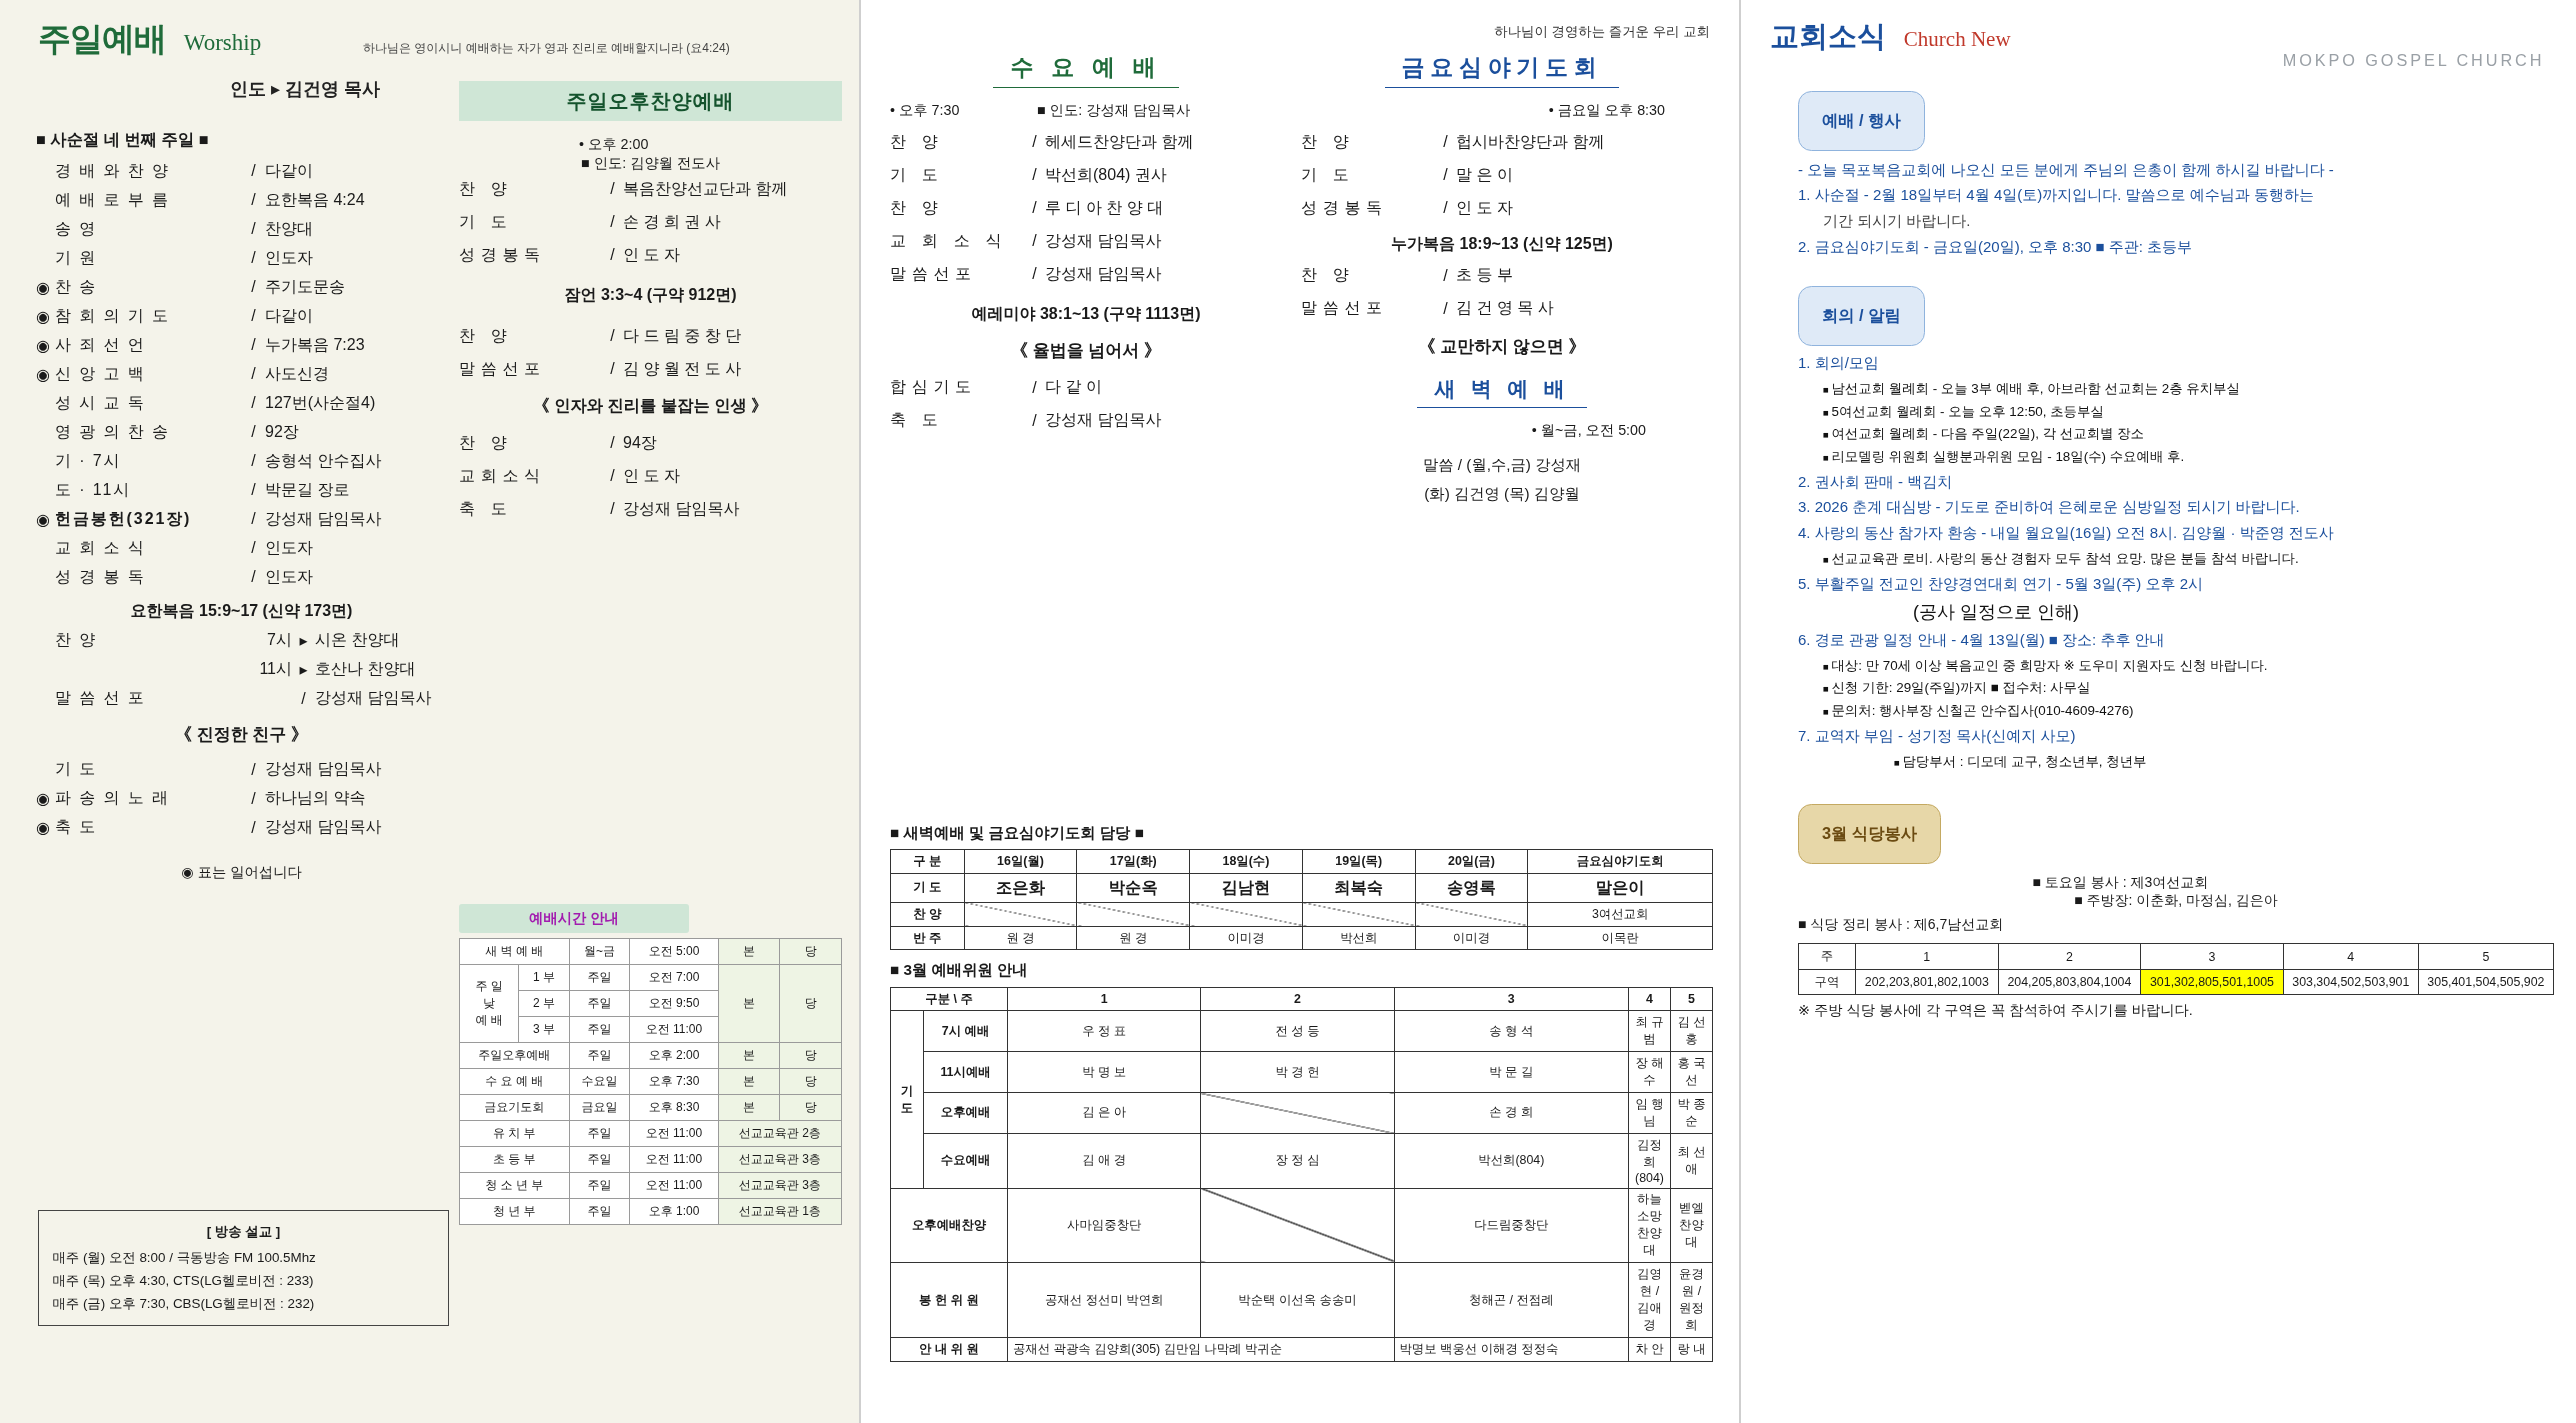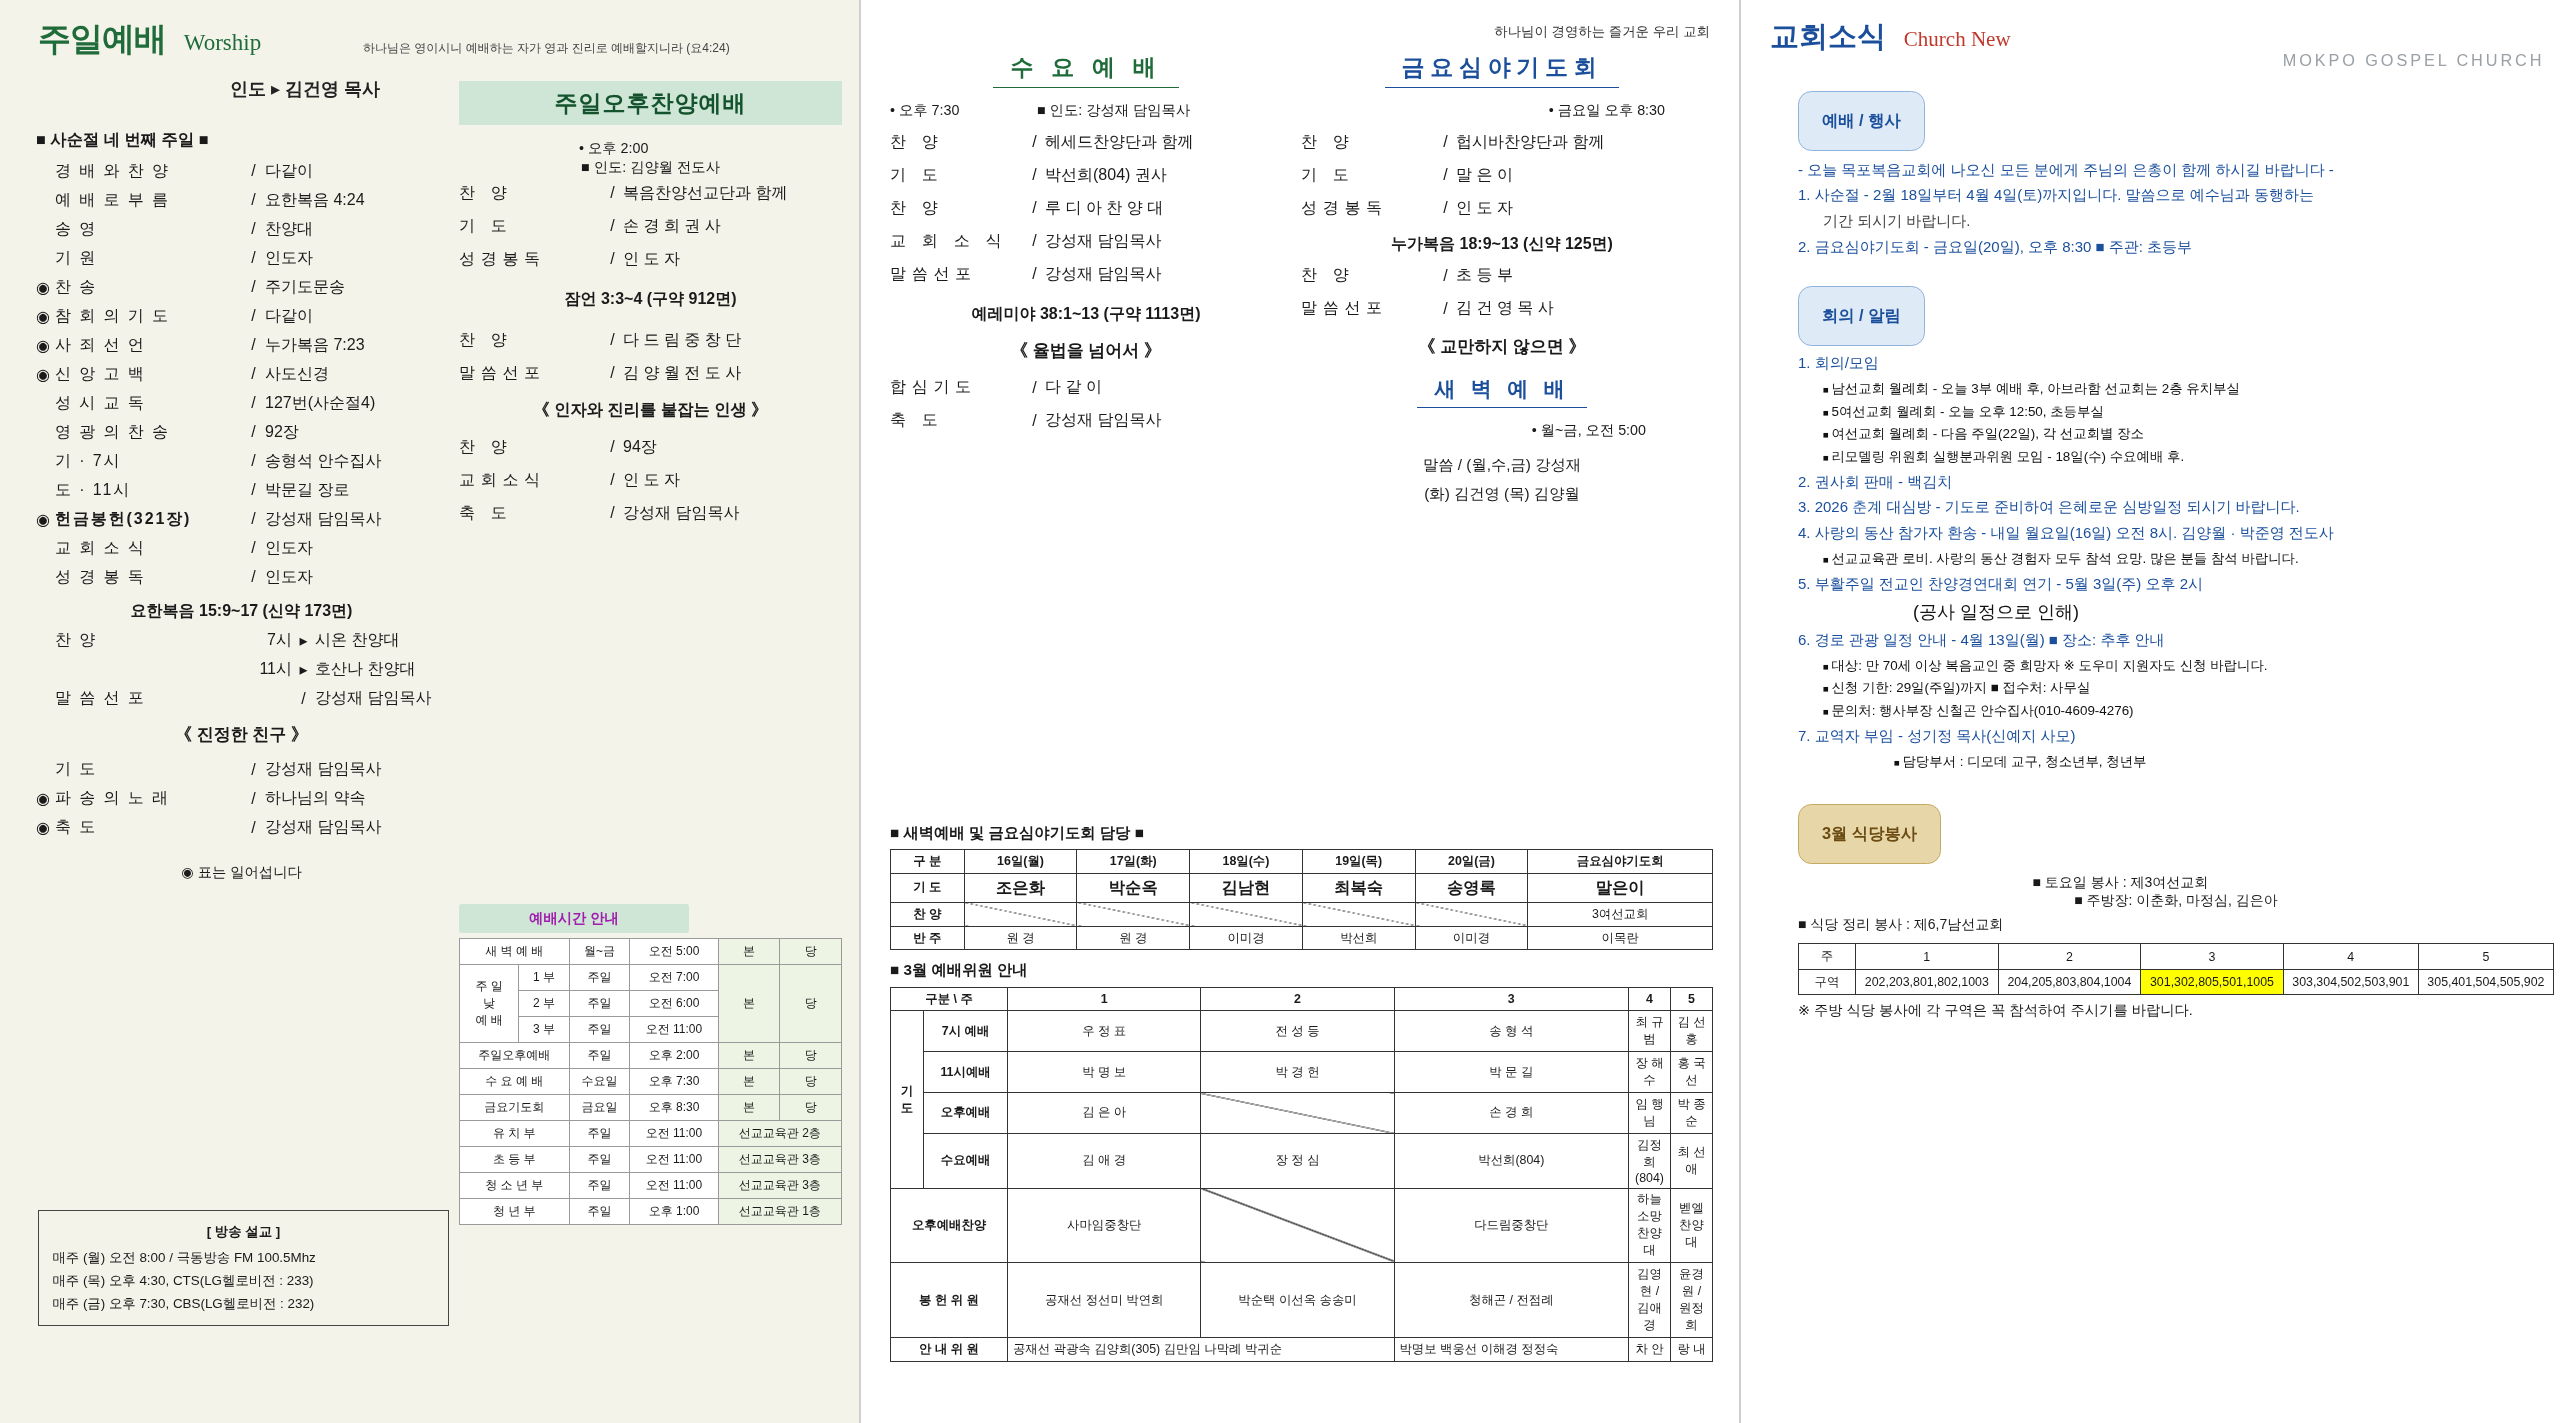--- a/index.html
+++ b/index.html
@@ -40,21 +40,21 @@
   .subhead { font-weight:bold; text-align:center; margin:9.6px 0 3.8px 0; font-size:16px;}
   .quote { text-align:center; font-weight:bold; font-size:17px; margin:9.6px 0; }
 
   .broadcast { position:absolute; left:38px; top:1210px; width:411px; border:1px solid #444;
                padding:9.6px 13.4px; font-size:13.4px; line-height:1.7; }
   .broadcast .bt { text-align:center; font-weight:bold; margin-bottom:3.8px; }
 
   
   .p1r { position:absolute; left:459px; top:81px; width:383px; }
   .band { background:#cfe6d6; color:#14532d; font-weight:bold; text-align:center;
-          padding:6.7px 0; font-size:23px; letter-spacing:1px;}
+          padding:6.7px 0; font-size:20px; letter-spacing:1px;}
   .p1r .line { display:flex; align-items:center; height:33px; font-size:16px; }
   .p1r .lbl { width:143px; letter-spacing:5.7px; }
   .p1r .sep { width:21px; text-align:center; }
 
   
   .timebox { position:absolute; left:459px; top:904px; width:383px; }
   .timecap { background:#cfe6d6; color:#a21caf; font-weight:bold; text-align:center;
              padding:4.8px 0; font-size:14.3px; width:230px; border-radius:2.9px;}
   table.tt { border-collapse:collapse; width:383px; margin-top:5.7px; font-size:12px; }
   table.tt td { border:1px solid #9a9a9a; padding:2.9px 3.8px; text-align:center; height:26px; }
@@ -330,21 +330,21 @@
 예 배</td>
           <td class="bgw">1 부</td>
           <td class="bgw">주일</td>
           <td class="bgw">오전 7:00</td>
           <td class="bgl" rowspan="3">본</td>
           <td class="bgl" rowspan="3">당</td>
         </tr>
         <tr>
           <td class="bgw">2 부</td>
           <td class="bgw">주일</td>
-          <td class="bgw">오전 6:00</td>
+          <td class="bgw">오전 9:50</td>
         </tr>
         <tr>
           <td class="bgw">3 부</td>
           <td class="bgw">주일</td>
           <td class="bgw">오전 11:00</td>
         </tr>
         <tr>
           <td class="bgw" colspan="2">주일오후예배</td>
           <td class="bgw">주일</td>
           <td class="bgw">오후 2:00</td>

